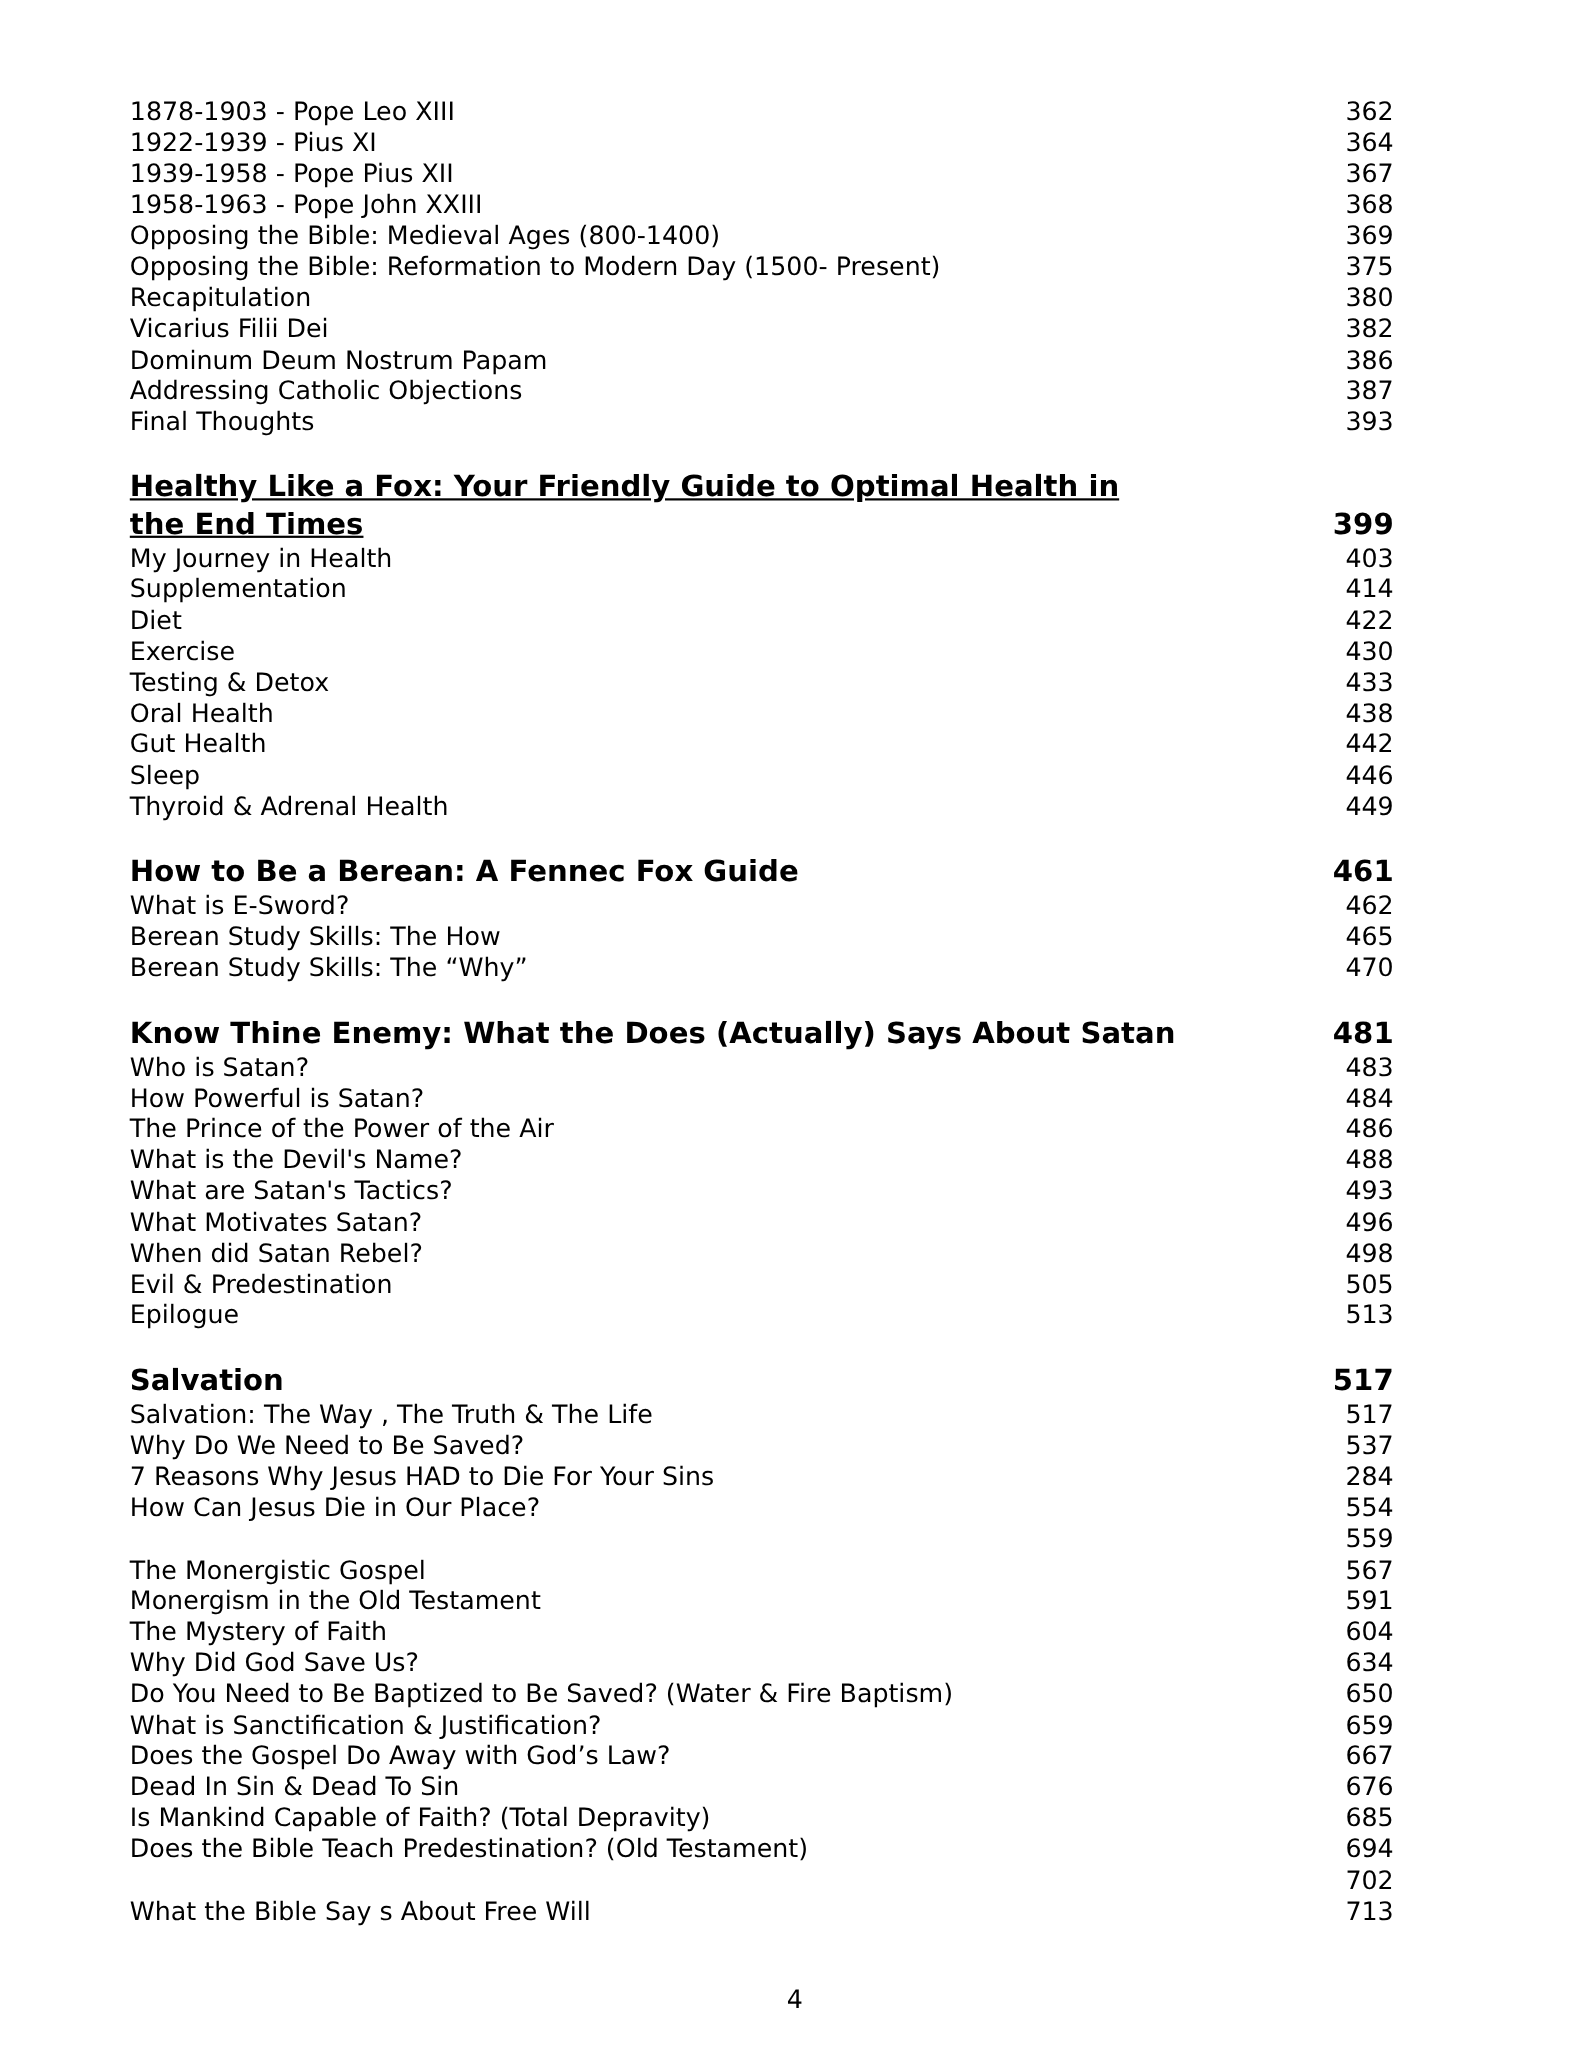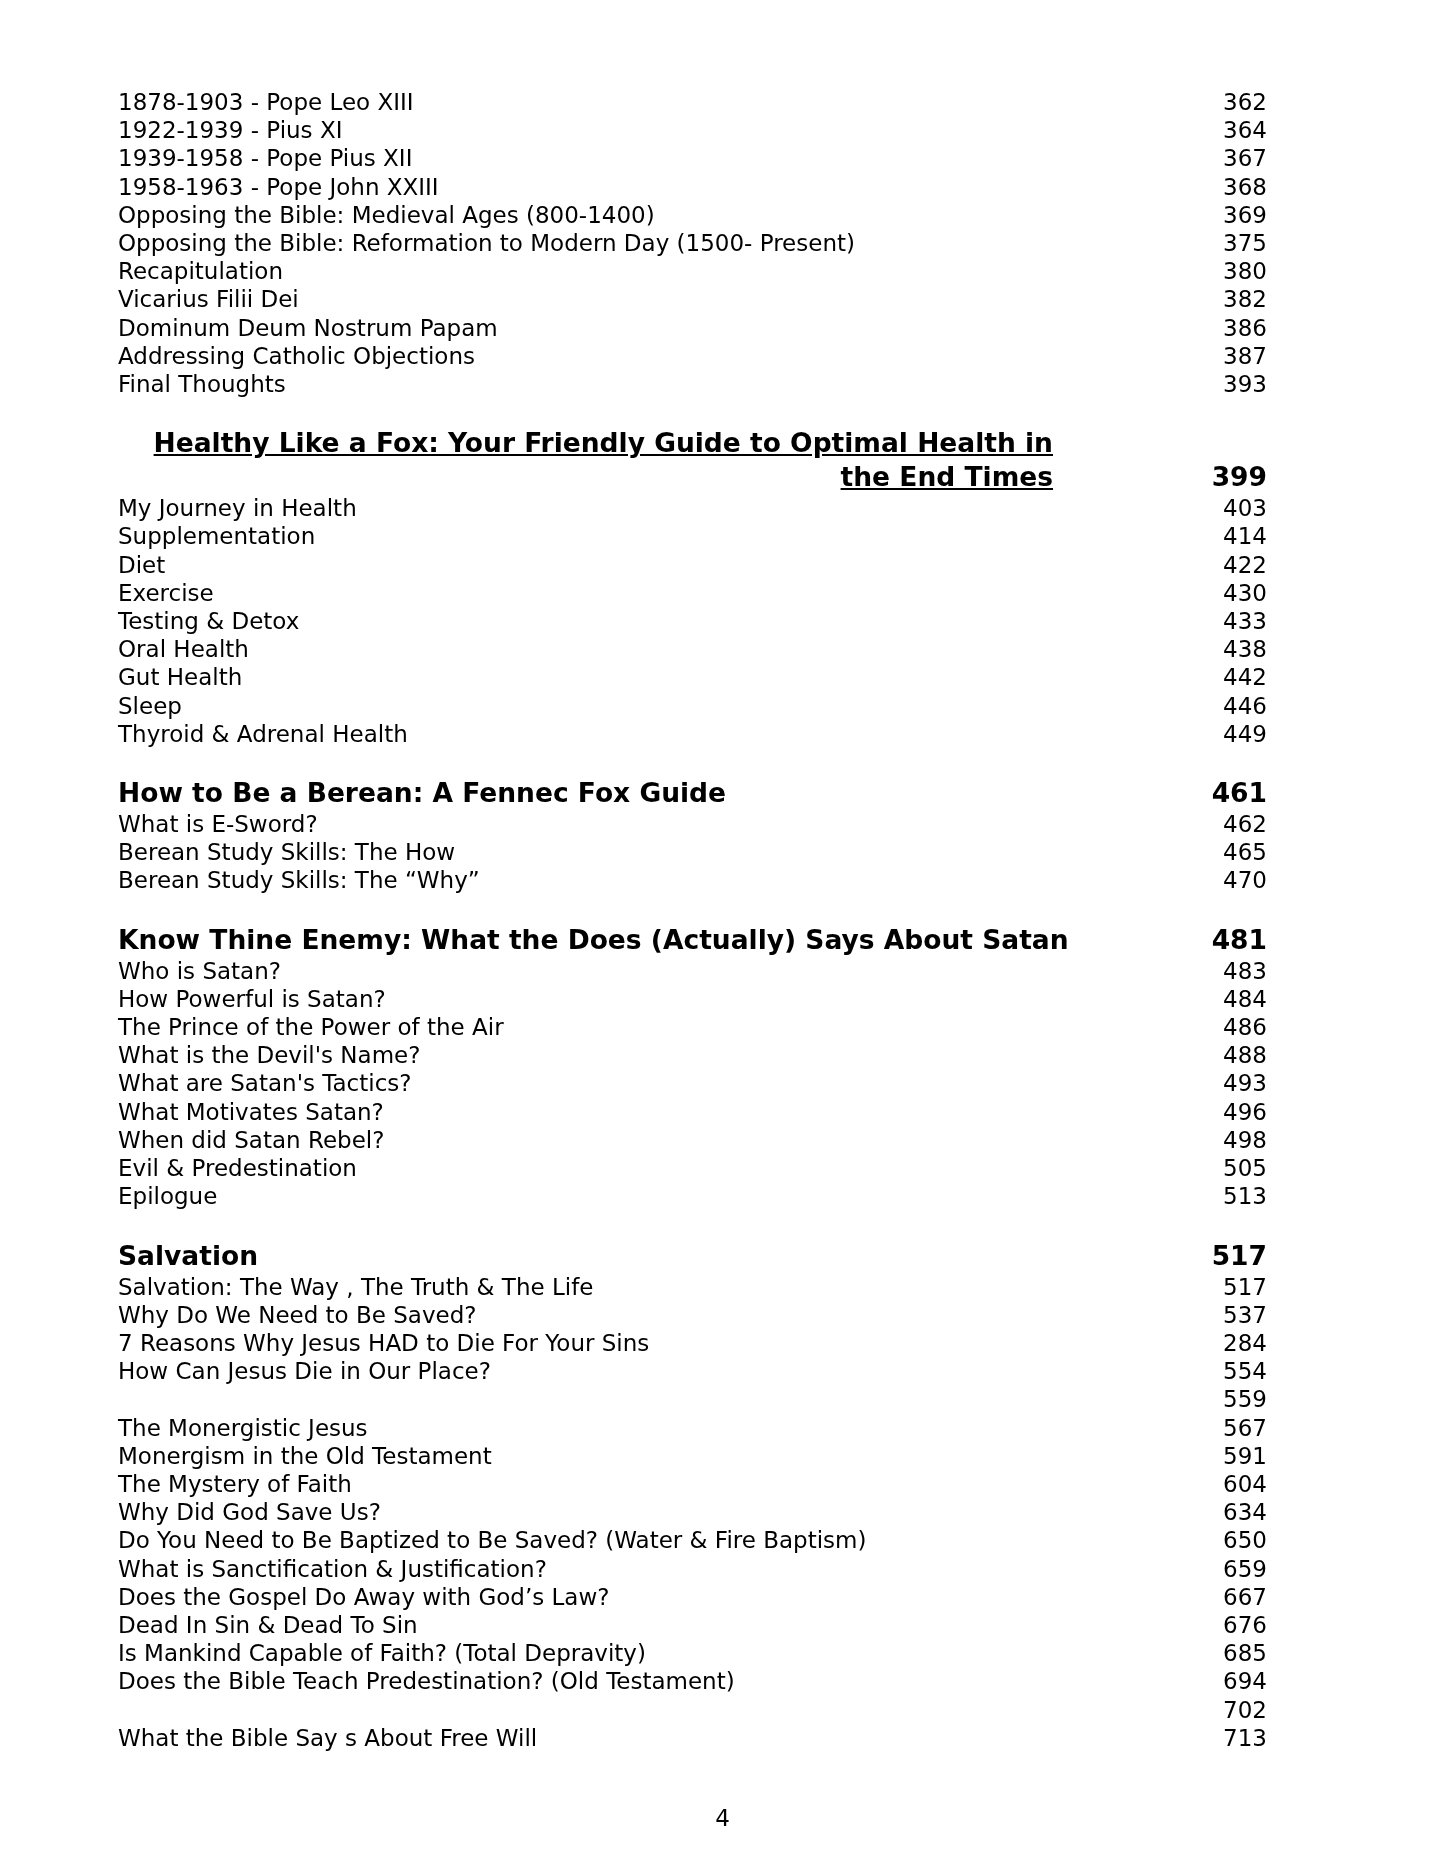--- a/index.html
+++ b/index.html
@@ -30,21 +30,21 @@
   .toc-row {
     display: flex;
     align-items: baseline;
     width: 100%;
     line-height: 28.2px;
     font-size: 23px;
     white-space: pre;
   }
   .toc-row .title {
     flex: 0 1 auto;
-    text-align: right;
+    text-align: left;
   }
   .toc-row .filler {
     flex: 1 1 auto;
     min-width: 8px;
   }
   .toc-row .pageno {
     flex: 0 0 auto;
     text-align: right;
     font-variant-numeric: tabular-nums;
   }
@@ -132,21 +132,21 @@
       <div class="toc-row"><span class="title">When did Satan Rebel?</span><span class="filler"></span><span class="pageno">498</span></div>
       <div class="toc-row"><span class="title">Evil &amp; Predestination</span><span class="filler"></span><span class="pageno">505</span></div>
       <div class="toc-row"><span class="title">Epilogue</span><span class="filler"></span><span class="pageno">513</span></div>
       <div class="section-gap"></div>
       <div class="toc-row section"><span class="title">Salvation</span><span class="filler"></span><span class="pageno">517</span></div>
       <div class="toc-row"><span class="title">Salvation: The Way , The Truth &amp; The Life</span><span class="filler"></span><span class="pageno">517</span></div>
       <div class="toc-row"><span class="title">Why Do We Need to Be Saved?</span><span class="filler"></span><span class="pageno">537</span></div>
       <div class="toc-row"><span class="title">7 Reasons Why Jesus HAD to Die For Your Sins</span><span class="filler"></span><span class="pageno">284</span></div>
       <div class="toc-row"><span class="title">How Can Jesus Die in Our Place?</span><span class="filler"></span><span class="pageno">554</span></div>
       <div class="toc-row"><span class="filler"></span><span class="pageno">559</span></div>
-      <div class="toc-row"><span class="title">The Monergistic Jesus</span><span class="filler"></span><span class="pageno">567</span></div>
+      <div class="toc-row"><span class="title">The Monergistic Gospel</span><span class="filler"></span><span class="pageno">567</span></div>
       <div class="toc-row"><span class="title">Monergism in the Old Testament</span><span class="filler"></span><span class="pageno">591</span></div>
       <div class="toc-row"><span class="title">The Mystery of Faith</span><span class="filler"></span><span class="pageno">604</span></div>
       <div class="toc-row"><span class="title">Why Did God Save Us?</span><span class="filler"></span><span class="pageno">634</span></div>
       <div class="toc-row"><span class="title">Do You Need to Be Baptized to Be Saved? (Water &amp; Fire Baptism)</span><span class="filler"></span><span class="pageno">650</span></div>
       <div class="toc-row"><span class="title">What is Sanctification &amp; Justification?</span><span class="filler"></span><span class="pageno">659</span></div>
       <div class="toc-row"><span class="title">Does the Gospel Do Away with God’s Law?</span><span class="filler"></span><span class="pageno">667</span></div>
       <div class="toc-row"><span class="title">Dead In Sin &amp; Dead To Sin</span><span class="filler"></span><span class="pageno">676</span></div>
       <div class="toc-row"><span class="title">Is Mankind Capable of Faith? (Total Depravity)</span><span class="filler"></span><span class="pageno">685</span></div>
       <div class="toc-row"><span class="title">Does the Bible Teach Predestination? (Old Testament)</span><span class="filler"></span><span class="pageno">694</span></div>
       <div class="toc-row"><span class="filler"></span><span class="pageno">702</span></div>

